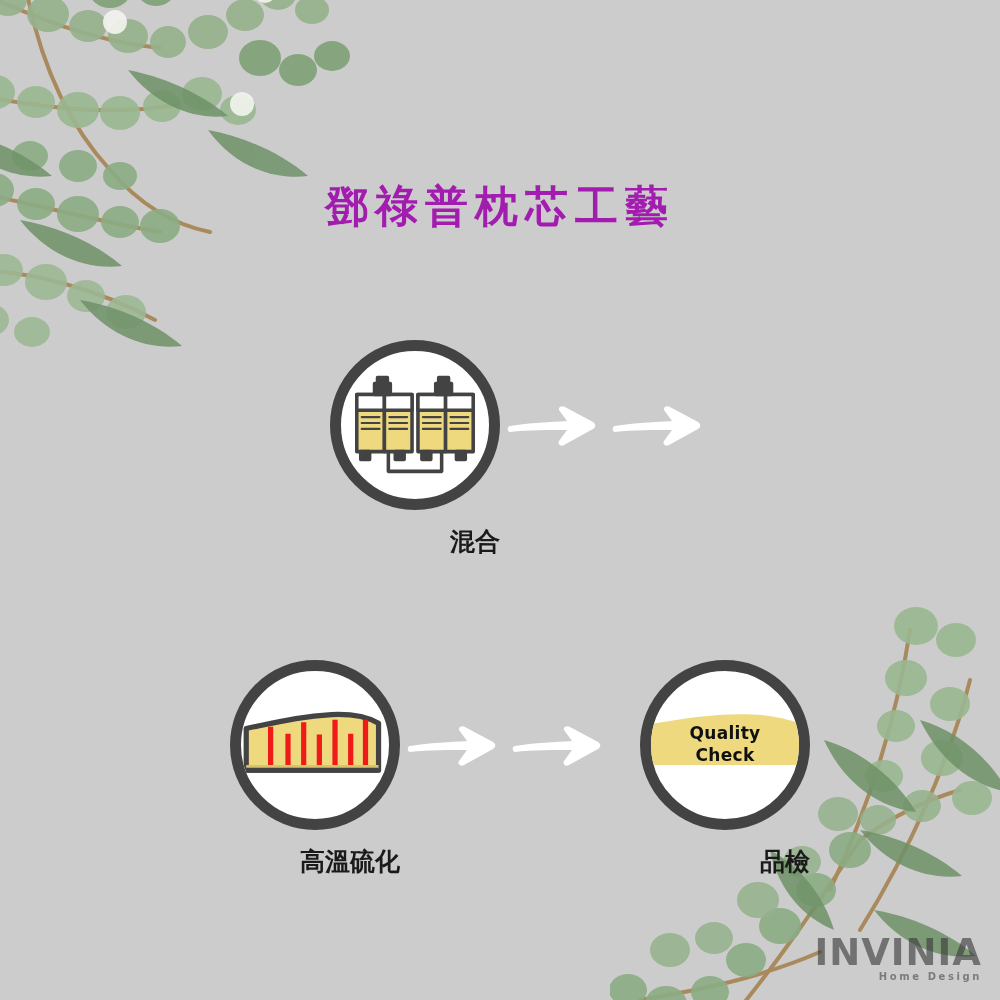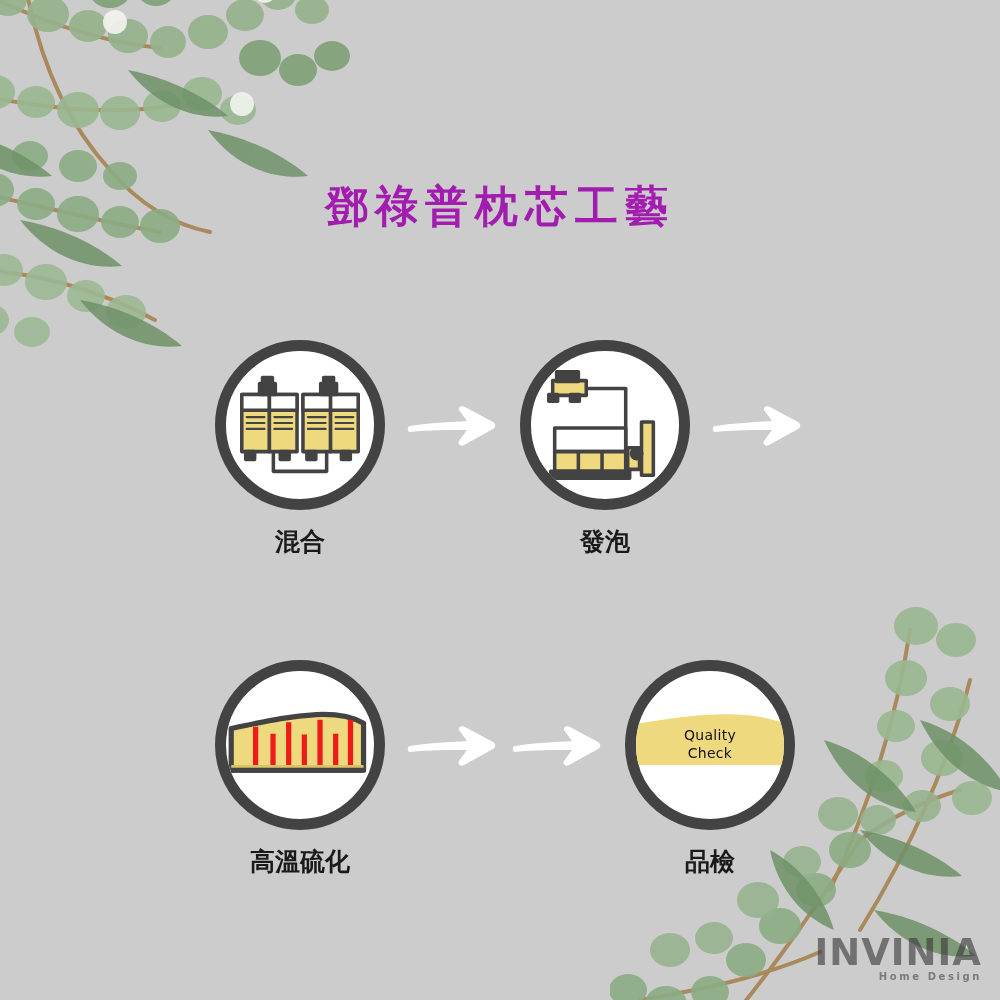--- a/index.html
+++ b/index.html
@@ -37,21 +37,21 @@
   .flow-row {
     display:flex;
     align-items:flex-start;
     justify-content:center;
     height:320px;
   }
   .step {
     width:200px;
     display:flex;
     flex-direction:column;
-    align-items:center;
+    align-items:flex-end;
   }
   .circle {
     width:170px; height:170px;
     border-radius:50%;
     background:#ffffff;
     border:11px solid #434343;
     position:relative;
     overflow:hidden;
     display:flex;
     align-items:center;
@@ -75,22 +75,22 @@
     flex:0 0 auto;
   }
 
   
   .qc-text {
     position:absolute;
     left:0; width:100%;
     top:50%;
     transform:translateY(-50%);
     text-align:center;
-    font-size:14px;
-    font-weight:normal;
+    font-size:17px;
+    font-weight:bold;
     line-height:1.28;
     color:#101010;
     font-family:"DejaVu Sans","Liberation Sans",sans-serif;
     letter-spacing:0.3px;
   }
 
   
   #brand {
     position:absolute;
     right:18px; bottom:18px;
@@ -293,46 +293,20 @@
       </div>
       <div class="step-label">混合</div>
     </div>
 
     <div class="arrow">
       <svg width="92" height="46" viewBox="0 0 92 46">
         <path d="M3 24 C 22 21, 44 20, 60 19 L 52 8 C 51 5, 55 3, 58 5 L 86 20 C 89 22, 89 25, 86 27 L 57 43 C 54 45, 50 42, 52 39 L 60 28 C 43 28, 21 28, 3 30 C 0 30, 0 24, 3 24 Z" fill="#ffffff"></path>
       </svg>
     </div>
 
-    <div class="step">
-      <div class="circle">
-        <svg width="150" height="150" viewBox="0 0 150 150">
-          <g stroke="#434343" stroke-width="3.6" stroke-linejoin="round">
-
-            <path d="M55 38 L96 38 L96 96" fill="none"></path>
-
-            <rect x="22" y="30" width="34" height="15" fill="#eed97f"></rect>
-            <rect x="26" y="21" width="22" height="10" fill="#434343"></rect>
-            <rect x="18" y="44" width="9" height="7" fill="#434343"></rect>
-            <rect x="40" y="44" width="9" height="7" fill="#434343"></rect>
-
-            <rect x="24" y="78" width="72" height="24" fill="#ffffff"></rect>
-            <rect x="24" y="102" width="72" height="20" fill="#eed97f"></rect>
-            <line x1="48" y1="102" x2="48" y2="122"></line>
-            <line x1="72" y1="102" x2="72" y2="122"></line>
-            <rect x="20" y="122" width="80" height="7" fill="#434343"></rect>
-
-            <rect x="112" y="72" width="12" height="54" fill="#eed97f"></rect>
-            <rect x="98" y="98" width="12" height="22" fill="#eed97f"></rect>
-          </g>
-          <circle cx="107" cy="104" r="7" fill="#434343"></circle>
-        </svg>
-      </div>
-      <div class="step-label">發泡</div>
-    </div>
 
     <div class="arrow">
       <svg width="92" height="46" viewBox="0 0 92 46">
         <path d="M3 24 C 22 21, 44 20, 60 19 L 52 8 C 51 5, 55 3, 58 5 L 86 20 C 89 22, 89 25, 86 27 L 57 43 C 54 45, 50 42, 52 39 L 60 28 C 43 28, 21 28, 3 30 C 0 30, 0 24, 3 24 Z" fill="#ffffff"></path>
       </svg>
     </div>
 
   </div>
 
   <div class="flow-row">

